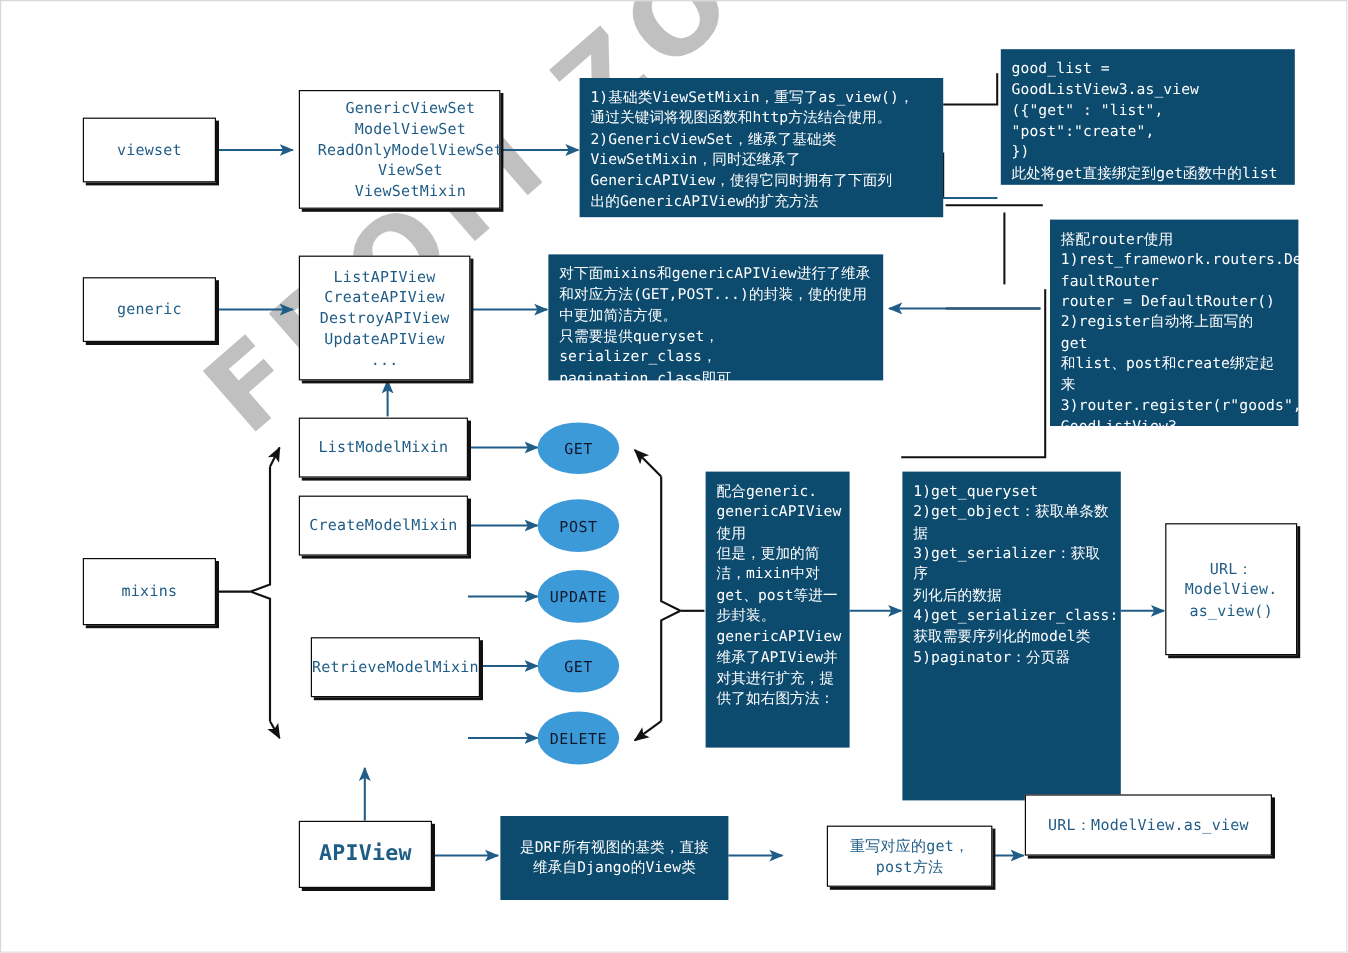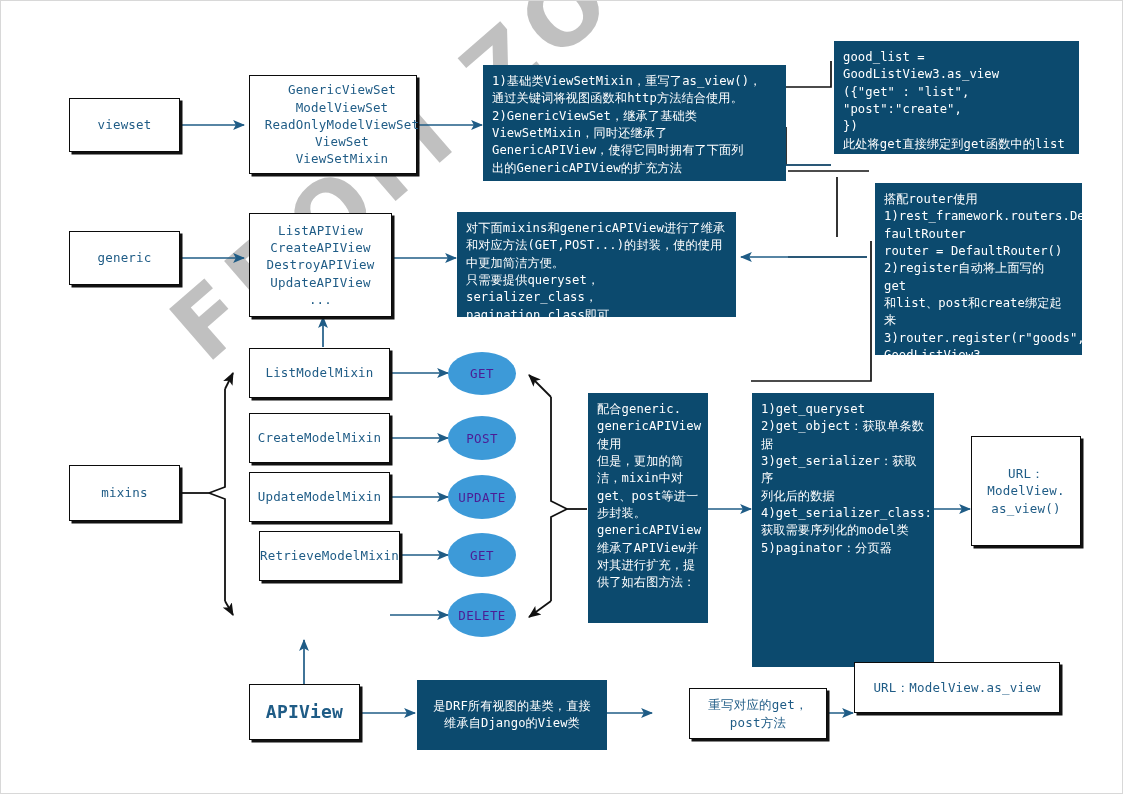--- a/index.html
+++ b/index.html
@@ -73,21 +73,21 @@
     font-size:12.2px;
     padding:8px 9px;
     align-items:flex-start;
     justify-content:flex-start;
     letter-spacing:.1px;
   }
   .bbox.ctr{text-align:center;align-items:center;justify-content:center;}
   .bbox .txt{white-space:pre-line;width:100%;}
   .ell{
     background:#3d9ad8;
-    color:#4c1d95;
+    color:#0f172a;
     border-radius:50%;
     font-size:12.5px;
     text-align:center;
     letter-spacing:.4px;
   }
   .lbl{display:block;}
 </style>
 </head>
 <body>
 
@@ -201,23 +201,20 @@
 DestroyAPIView
 UpdateAPIView
 ...</span>
   </div>
 
   <div class="node wbox" style="left:248px;top:347px;width:141px;height:50px;">
     <span class="lbl">ListModelMixin</span>
   </div>
   <div class="node wbox" style="left:248px;top:412px;width:141px;height:50px;">
     <span class="lbl">CreateModelMixin</span>
-  </div>
-  <div class="node wbox" style="left:248px;top:471px;width:141px;height:50px;">
-    <span class="lbl">UpdateModelMixin</span>
   </div>
   <div class="node wbox" style="left:248px;top:530px;width:141px;height:50px;margin-left:10px;">
     <span class="lbl">RetrieveModelMixin</span>
   </div>
 
   <div class="node ell" style="left:447px;top:351px;width:68px;height:43px;">
     <span class="lbl">GET</span>
   </div>
   <div class="node ell" style="left:447px;top:415px;width:68px;height:44px;">
     <span class="lbl">POST</span>

